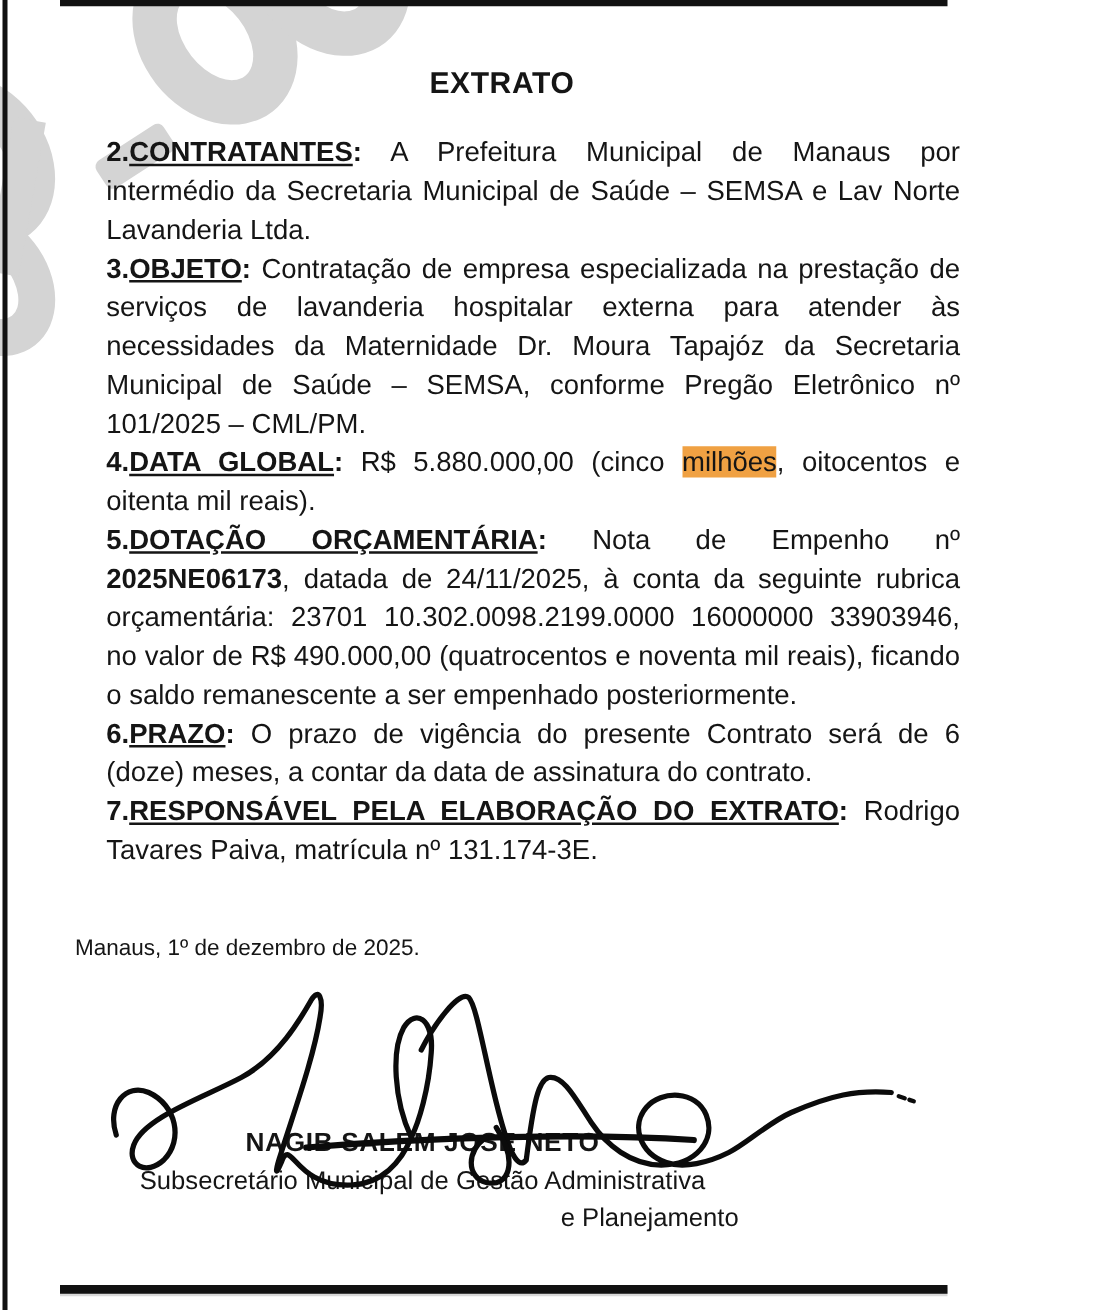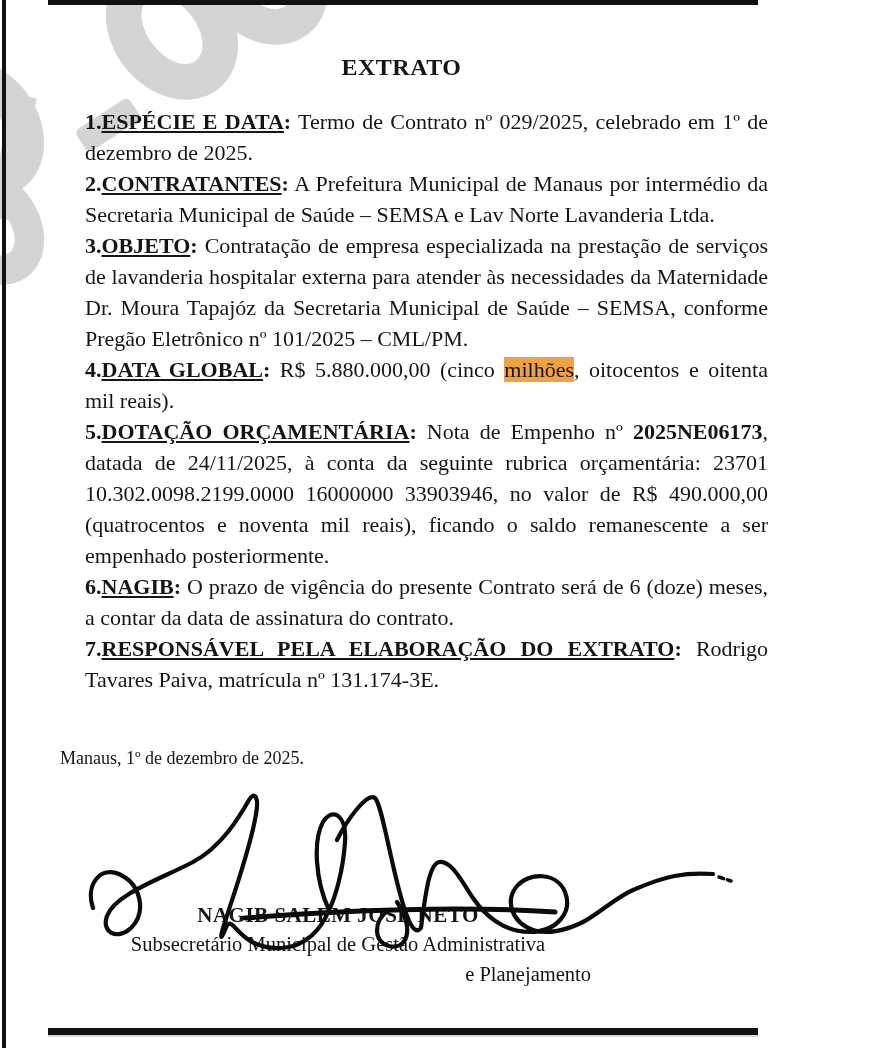--- a/index.html
+++ b/index.html
@@ -7,21 +7,21 @@
     --highlight:#F0A143;
     --bar:#111111;
     --wm:#d4d4d4;
   }
   html,body{margin:0;padding:0;background:#ffffff;}
   .page{
     position:relative;
     width:877px;height:1048px;
     background:#ffffff;
     overflow:hidden;
-    font-family:Liberation Serif, serif;
+    font-family:Liberation Sans, sans-serif;
     color:var(--text);
   }
   
   .left-border{position:absolute;left:2px;top:0;width:4px;height:1048px;background:var(--bar);z-index:3;}
   .top-rule{position:absolute;left:48px;top:0;width:710px;height:5px;background:var(--bar);z-index:3;}
   .bottom-rule{position:absolute;left:48px;top:1028px;width:710px;height:7px;background:var(--bar);z-index:3;box-shadow:0 2px 0 rgba(0,0,0,.15);}
   
   .wm{position:absolute;z-index:0;}
   .wm-ring{border:36px solid var(--wm);border-radius:50%;}
   .wm-ring.r1{left:112px;top:-45px;width:48px;height:78px;transform:rotate(-38deg);}
@@ -83,31 +83,30 @@
     <div class="wm wm-bar b2"></div>
   </div>
 
   <div class="left-border"></div>
   <div class="top-rule"></div>
   <div class="bottom-rule"></div>
 
   <div class="content">
     <h1 class="doc-title">EXTRATO</h1>
 
-    <p class="item"><span class="num">1.</span><span class="hd">ESPÉCIE E DATA</span><span class="hd-colon">:</span><span> Termo de Contrato nº 029/2025, celebrado em 1º de dezembro de 2025.</span></p>
 
     <p class="item"><span class="num">2.</span><span class="hd">CONTRATANTES</span><span class="hd-colon">:</span><span> A Prefeitura Municipal de Manaus por intermédio da Secretaria Municipal de Saúde – SEMSA e Lav Norte Lavanderia Ltda.</span></p>
 
     <p class="item"><span class="num">3.</span><span class="hd">OBJETO</span><span class="hd-colon">:</span><span> Contratação de empresa especializada na prestação de serviços de lavanderia hospitalar externa para atender às necessidades da Maternidade Dr. Moura Tapajóz da Secretaria Municipal de Saúde – SEMSA, conforme Pregão Eletrônico nº 101/2025 – CML/PM.</span></p>
 
     <p class="item"><span class="num">4.</span><span class="hd">DATA GLOBAL</span><span class="hd-colon">:</span><span> R$ 5.880.000,00 (cinco </span><span class="hl">milhões</span><span>, oitocentos e oitenta mil reais).</span></p>
 
     <p class="item"><span class="num">5.</span><span class="hd">DOTAÇÃO ORÇAMENTÁRIA</span><span class="hd-colon">:</span><span> Nota de Empenho nº </span><span class="b">2025NE06173</span><span>, datada de 24/11/2025, à conta da seguinte rubrica orçamentária: 23701 10.302.0098.2199.0000 16000000 33903946, no valor de R$ 490.000,00 (quatrocentos e noventa mil reais), ficando o saldo remanescente a ser empenhado posteriormente.</span></p>
 
-    <p class="item"><span class="num">6.</span><span class="hd">NAGIB</span><span class="hd-colon">:</span><span> O prazo de vigência do presente Contrato será de 6 (doze) meses, a contar da data de assinatura do contrato.</span></p>
+    <p class="item"><span class="num">6.</span><span class="hd">PRAZO</span><span class="hd-colon">:</span><span> O prazo de vigência do presente Contrato será de 6 (doze) meses, a contar da data de assinatura do contrato.</span></p>
 
     <p class="item"><span class="num">7.</span><span class="hd">RESPONSÁVEL PELA ELABORAÇÃO DO EXTRATO</span><span class="hd-colon">:</span><span> Rodrigo Tavares Paiva, matrícula nº 131.174-3E.</span></p>
   </div>
 
   <p class="date-line">Manaus, 1º de dezembro de 2025.</p>
 
   <svg class="sig-svg" viewBox="0 0 690 175" fill="none" xmlns="http://www.w3.org/2000/svg">
     <path d="M8,128 C0,104 16,86 34,94 C56,104 62,132 46,148 C32,161 16,152 22,136 C30,114 78,98 108,82 C138,66 156,34 164,20 C170,10 174,18 171,34 C166,66 150,110 140,142 C136,154 134,164 140,150 C148,128 150,170 196,168 C220,167 236,150 244,130 C230,100 228,60 238,42 C248,26 262,36 260,62 C258,92 250,118 244,130" stroke="#0b0b0b" stroke-width="4.2" stroke-linecap="round"></path>
     <path d="M252,60 C262,40 282,12 290,18 C296,24 302,62 312,102 C320,134 328,158 336,148 C342,100 346,84 354,82 C366,80 376,100 388,118 C400,136 420,152 444,152 C472,152 488,132 480,112 C472,92 444,92 432,106 C420,120 426,142 448,150 C462,155 482,150 498,142 C512,135 530,118 548,110 C580,96 600,92 628,94" stroke="#0b0b0b" stroke-width="4.2" stroke-linecap="round"></path>
     <path d="M634,97 L646,101" stroke="#0b0b0b" stroke-width="3.5" stroke-linecap="round" stroke-dasharray="5 4"></path>

